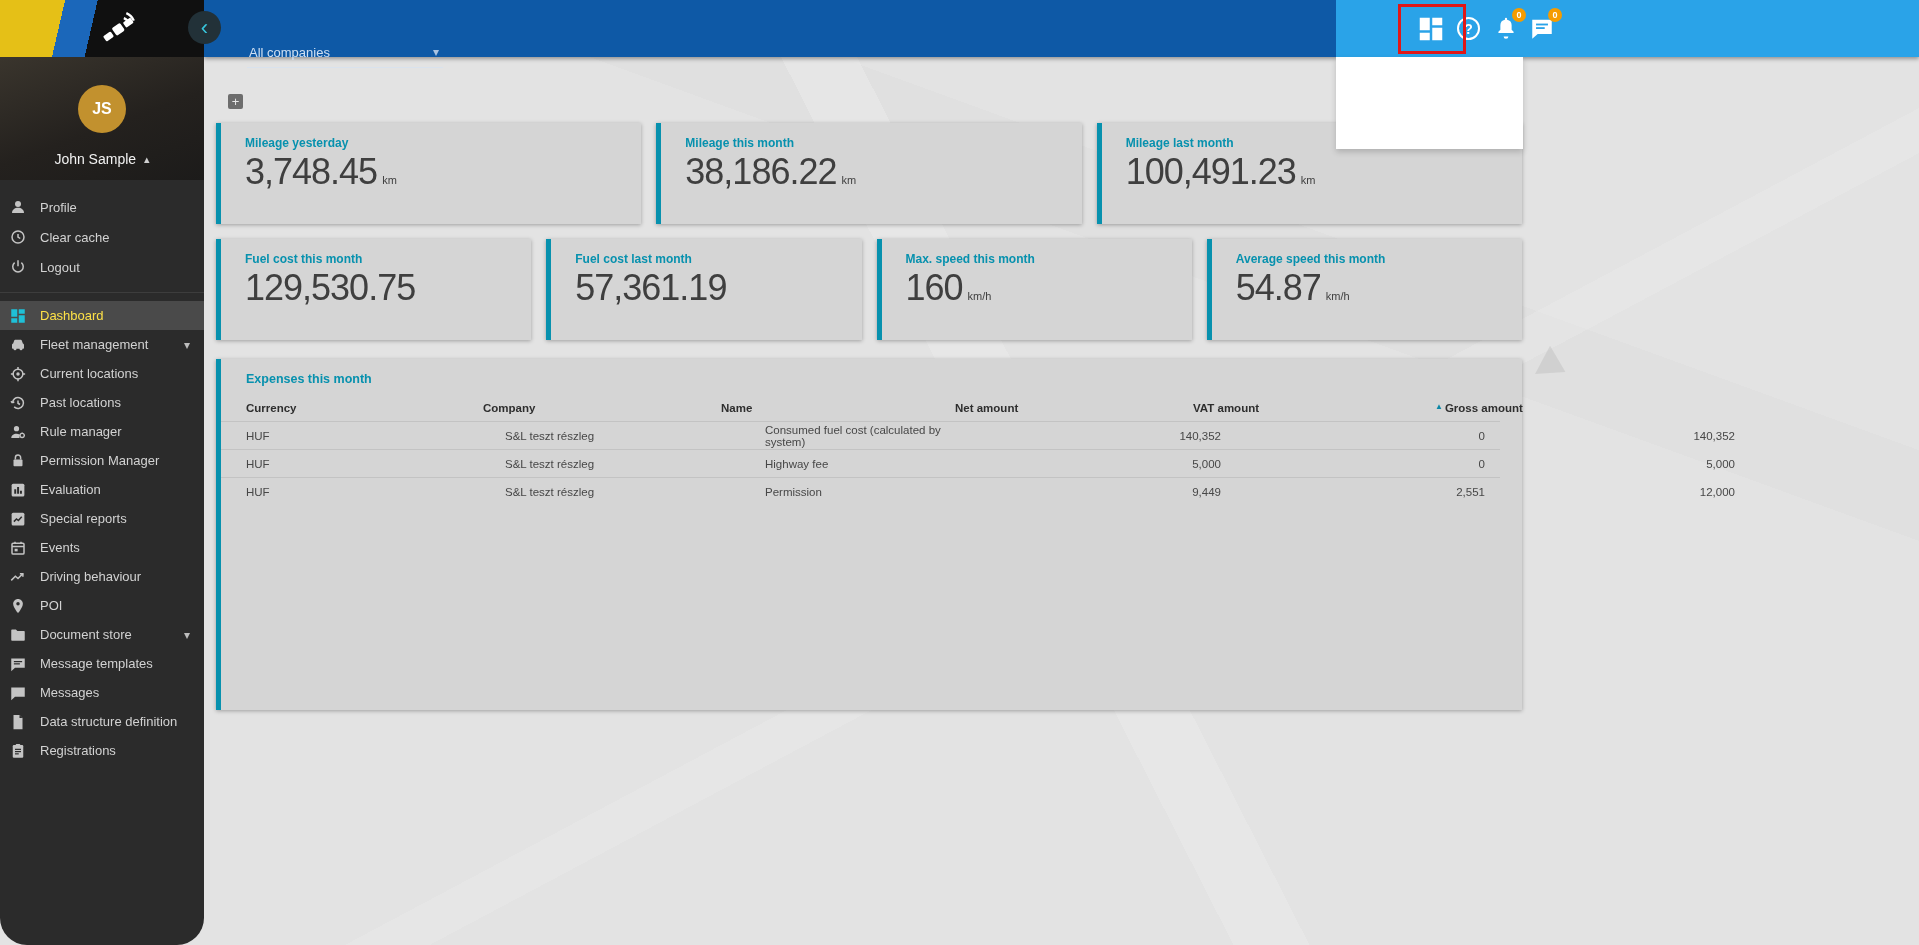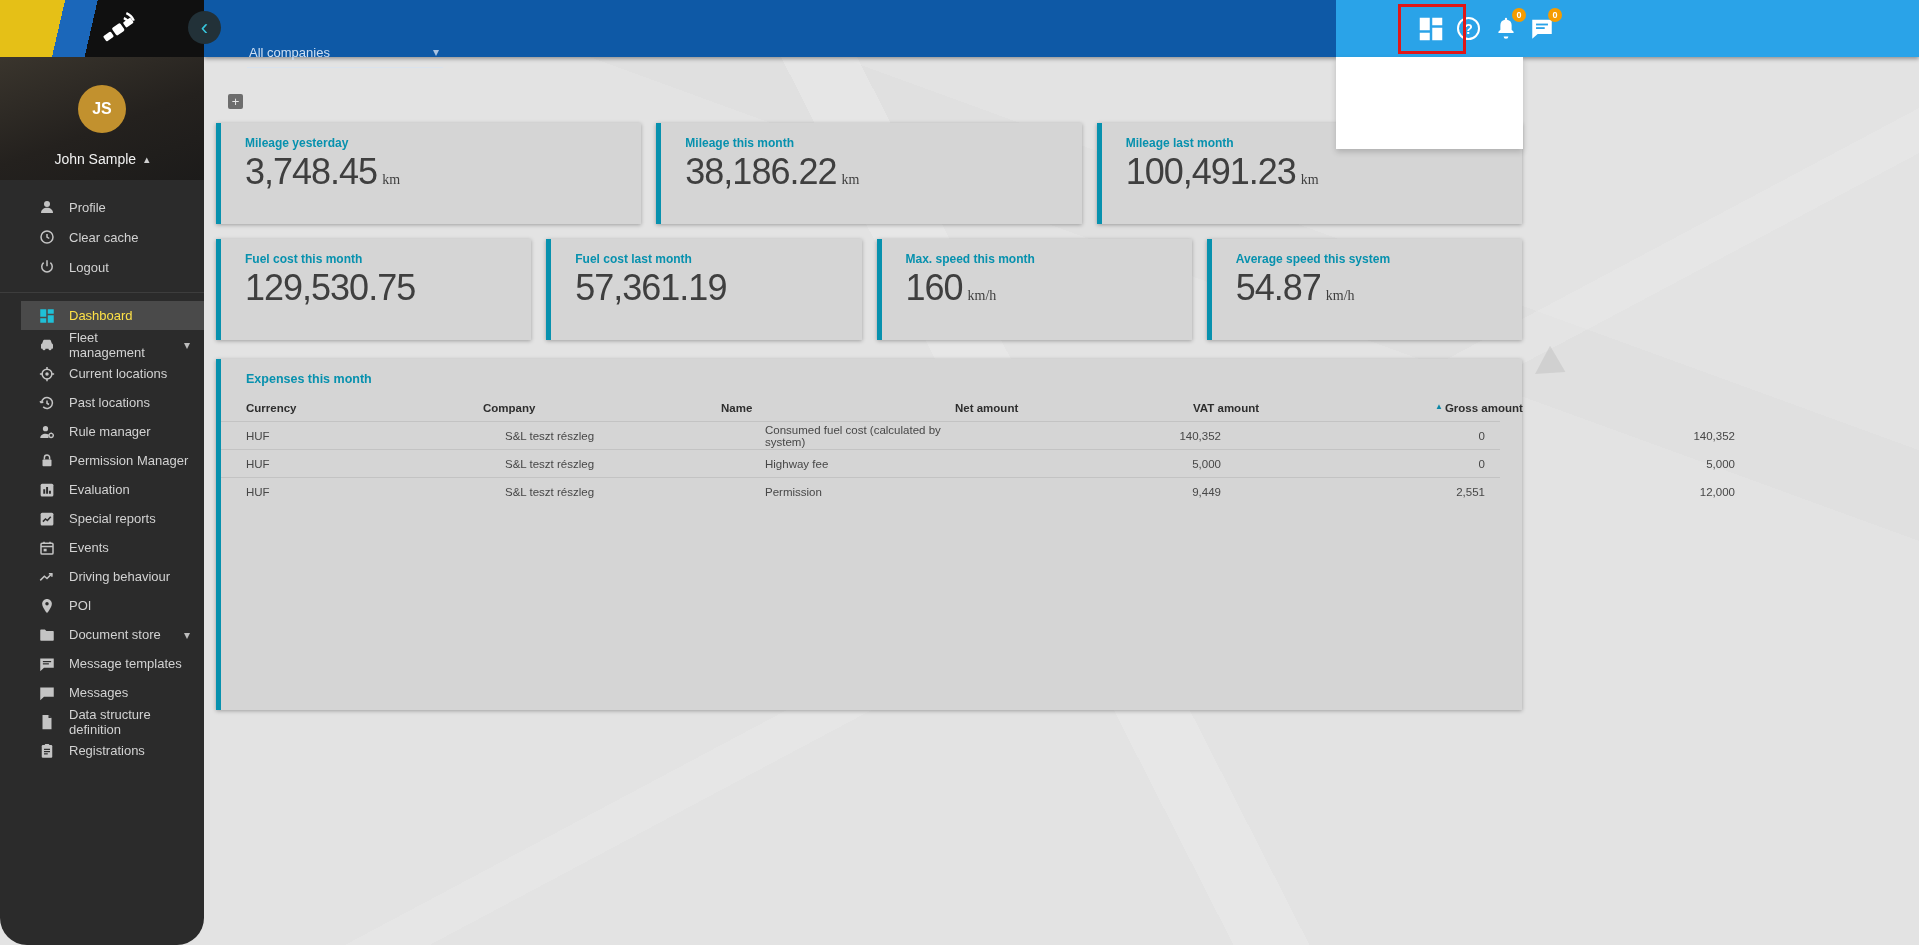--- a/index.html
+++ b/index.html
@@ -30,22 +30,22 @@
     display:flex; align-items:center; justify-content:center;
     position:absolute; left:78px; top:28px; cursor:pointer;
   }
   .user-name-row {
     position:absolute; left:0; right:0; top:94px; color:#f2f2f2; font-size:14px;
     display:flex; align-items:center; justify-content:center; gap:8px; cursor:pointer;
   }
   .user-name-row .chev { color:#cfcfcf; font-size:11px; }
   .account-menu { padding-top:12px; }
   .menu-item, .nav-item {
-    display:flex; align-items:center; height:30px; padding-left:17px; gap:13px;
-    color:#d2d2d2; font-size:13px; cursor:pointer; position:relative;margin-left:21px;
+    display:flex; align-items:center; height:30px; padding-left:9px; gap:13px;
+    color:#d2d2d2; font-size:13px; cursor:pointer; position:relative;
   }
   .nav-item { height:29px; }
   .menu-item svg, .nav-item svg { width:18px; height:18px; color:#c4c4c4; flex:0 0 18px; }
   .sidebar-divider { border-top:1px solid #3d3d3d; margin:10px 0 8px; }
   .nav-item.selected { background:#4a4a4a; color:#fde047; }
   .nav-item.selected svg { color:#1fc0d7; }
   .nav-item .expand { margin-left:auto; margin-right:14px; color:#bdbdbd; font-size:12px; }
 
   
   .topbar {
@@ -119,21 +119,21 @@
   }
   .cards { display:flex; gap:15px; margin-top:26px; }
   .cards + .cards { margin-top:15px; }
   .card {
     flex:1; height:101px; background:#d5d5d5; border-left:5px solid #0791ae;
     box-shadow:0 1px 4px rgba(0,0,0,0.3); padding:13px 24px;
   }
   .card-label { color:#0791ae; font-size:12px; font-weight:bold; }
   .card-value { margin-top:1px; color:#3f3f3f; white-space:nowrap; }
   .card-value .num { font-size:36px; letter-spacing:-1px; }
-  .card-value .unit { font-size:14px; margin-left:5px;font-family:Liberation Serif, serif; }
+  .card-value .unit { font-size:11px; margin-left:5px; }
 
   .table-card {
     margin-top:19px; height:351px; background:#d5d5d5; border-left:5px solid #0791ae;
     box-shadow:0 1px 4px rgba(0,0,0,0.3); padding:13px 22px 0 0;
   }
   .table-title { color:#0791ae; font-size:12.5px; font-weight:bold; padding-left:25px; }
   .exp-row {
     display:grid; grid-template-columns:213px 214px 210px 214px 218px 190px;
     align-items:center; height:28px; padding-left:25px;
     font-size:11.5px; color:#474747;
@@ -400,21 +400,21 @@
       </div>
       <div class="card">
         <div class="card-label">Fuel cost last month</div>
         <div class="card-value"><span class="num">57,361.19</span><span class="unit"></span></div>
       </div>
       <div class="card">
         <div class="card-label">Max. speed this month</div>
         <div class="card-value"><span class="num">160</span><span class="unit">km/h</span></div>
       </div>
       <div class="card">
-        <div class="card-label">Average speed this system</div>
+        <div class="card-label">Average speed this month</div>
         <div class="card-value"><span class="num">54.87</span><span class="unit">km/h</span></div>
       </div>
     </div>
 
     <section class="table-card">
       <div class="table-title">Expenses this month</div>
 
       <div class="exp-row header">
         <div>Currency</div>
         <div>Company</div>

